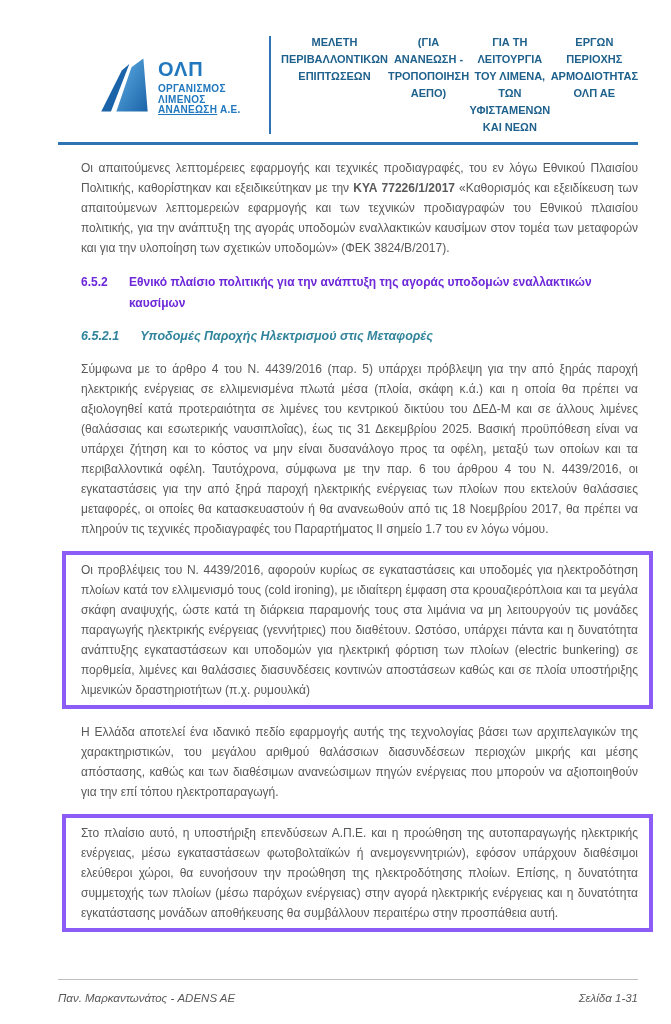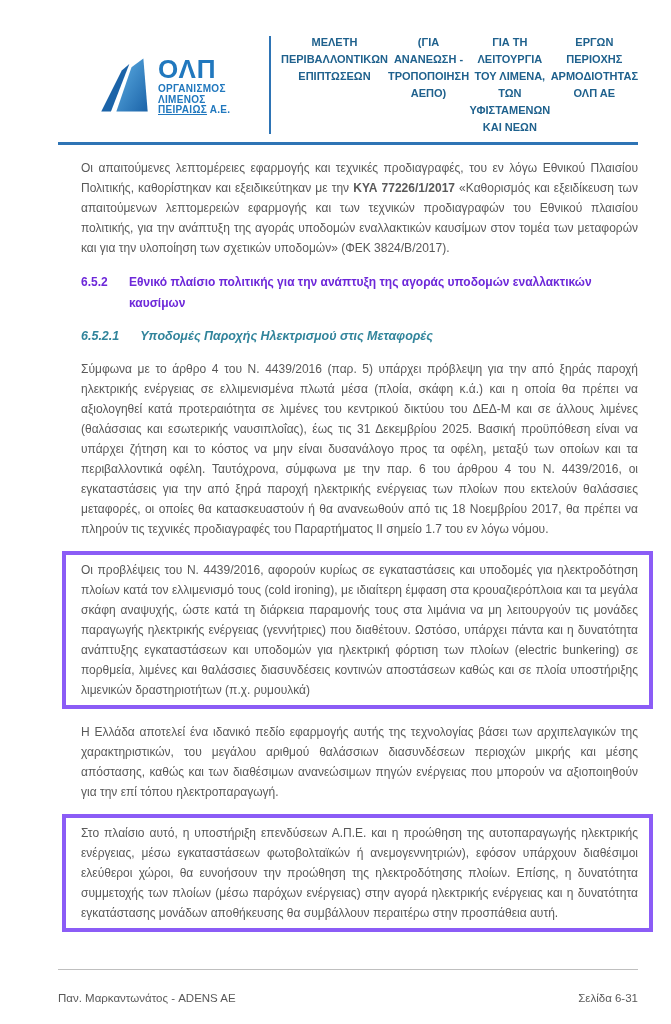--- a/index.html
+++ b/index.html
@@ -24,21 +24,21 @@
     display: flex;
     align-items: center;
     gap: 6px;
     margin-left: 40px;
     width: 157px;
     flex: 0 0 auto;
   }
   .logo-sail { width: 54px; height: 62px; flex: 0 0 auto; }
   .logo-text { display: flex; flex-direction: column; }
   .logo-acronym {
-    font-size: 26px;
+    font-size: 20px;
     font-weight: bold;
     color: #2178BE;
     line-height: 30px;
     letter-spacing: 1px;
   }
   .logo-org {
     font-size: 10px;
     font-weight: bold;
     color: #2178BE;
     line-height: 10.5px;
@@ -104,24 +104,25 @@
     padding: 5px 11px 5px 15px;
   }
   .highlight-box .para { margin-top: 0; }
   
   .footer {
     position: absolute;
     left: 58px;
     right: 33px;
     bottom: 20px;
     border-top: 1px solid #BFBFBF;
-    padding-top: 22px;
+    padding-top: 12px;
     display: flex;
     justify-content: space-between;
     font-size: 11.5px;
+    font-style: italic;
     color: #595959;
   }
 </style>
 </head>
 <body>
 
 <div class="page">
 
   <div class="header">
     <div class="logo-block">
@@ -132,21 +133,21 @@
             <stop offset="1" stop-color="#1B63A8"></stop>
           </linearGradient>
         </defs>
         <polygon points="6,104 44,28 58,16 24,104" fill="#1B63A8"></polygon>
         <polygon points="34,104 62,22 84,6 92,104" fill="url(#sailGrad)"></polygon>
       </svg>
       <div class="logo-text">
         <div class="logo-acronym">ΟΛΠ</div>
         <div class="logo-org">ΟΡΓΑΝΙΣΜΟΣ</div>
         <div class="logo-org">ΛΙΜΕΝΟΣ</div>
-        <div class="logo-org"><span class="u">ΠΕΙΡΑΙΩΣ</span><span> Α.Ε.</span></div>
+        <div class="logo-org"><span class="u">ΑΝΑΝΕΩΣΗ</span><span> Α.Ε.</span></div>
       </div>
     </div>
     <div class="header-divider"></div>
     <div class="header-title">
       <div>ΜΕΛΕΤΗ ΠΕΡΙΒΑΛΛΟΝΤΙΚΩΝ ΕΠΙΠΤΩΣΕΩΝ</div>
       <div>(ΓΙΑ ΑΝΑΝΕΩΣΗ - ΤΡΟΠΟΠΟΙΗΣΗ ΑΕΠΟ)</div>
       <div>ΓΙΑ ΤΗ ΛΕΙΤΟΥΡΓΙΑ ΤΟΥ ΛΙΜΕΝΑ, ΤΩΝ ΥΦΙΣΤΑΜΕΝΩΝ ΚΑΙ ΝΕΩΝ</div>
       <div>ΕΡΓΩΝ ΠΕΡΙΟΧΗΣ ΑΡΜΟΔΙΟΤΗΤΑΣ ΟΛΠ ΑΕ</div>
     </div>
   </div>
@@ -176,16 +177,16 @@
     <p class="para">Η Ελλάδα αποτελεί ένα ιδανικό πεδίο εφαρμογής αυτής της τεχνολογίας βάσει των αρχιπελαγικών της χαρακτηριστικών, του μεγάλου αριθμού θαλάσσιων διασυνδέσεων περιοχών μικρής και μέσης απόστασης, καθώς και των διαθέσιμων ανανεώσιμων πηγών ενέργειας που μπορούν να αξιοποιηθούν για την επί τόπου ηλεκτροπαραγωγή.</p>
 
     <div class="highlight-box">
       <p class="para">Στο πλαίσιο αυτό, η υποστήριξη επενδύσεων Α.Π.Ε. και η προώθηση της αυτοπαραγωγής ηλεκτρικής ενέργειας, μέσω εγκαταστάσεων φωτοβολταϊκών ή ανεμογεννητριών), εφόσον υπάρχουν διαθέσιμοι ελεύθεροι χώροι, θα ευνοήσουν την προώθηση της ηλεκτροδότησης πλοίων. Επίσης, η δυνατότητα συμμετοχής των πλοίων (μέσω παρόχων ενέργειας) στην αγορά ηλεκτρικής ενέργειας και η δυνατότητα εγκατάστασης μονάδων αποθήκευσης θα συμβάλλουν περαιτέρω στην προσπάθεια αυτή.</p>
     </div>
 
   </div>
 
   <div class="footer">
     <span>Παν. Μαρκαντωνάτος  - ADENS AE</span>
-    <span>Σελίδα 6-31</span>
+    <span>Σελίδα 1-31</span>
   </div>
 
 </div>
 
 </body></html>

